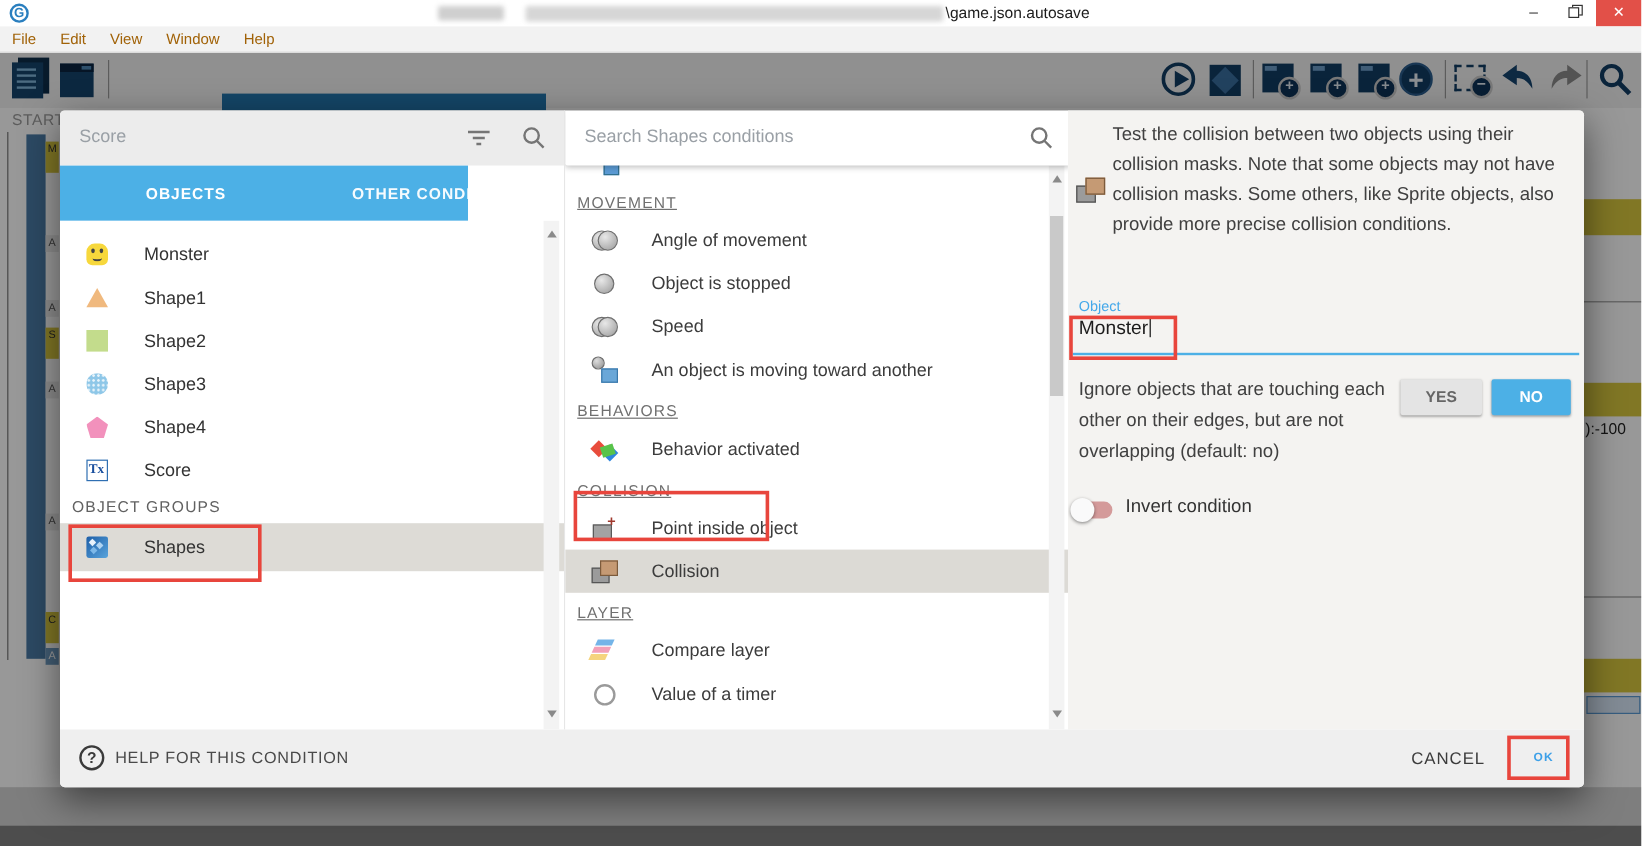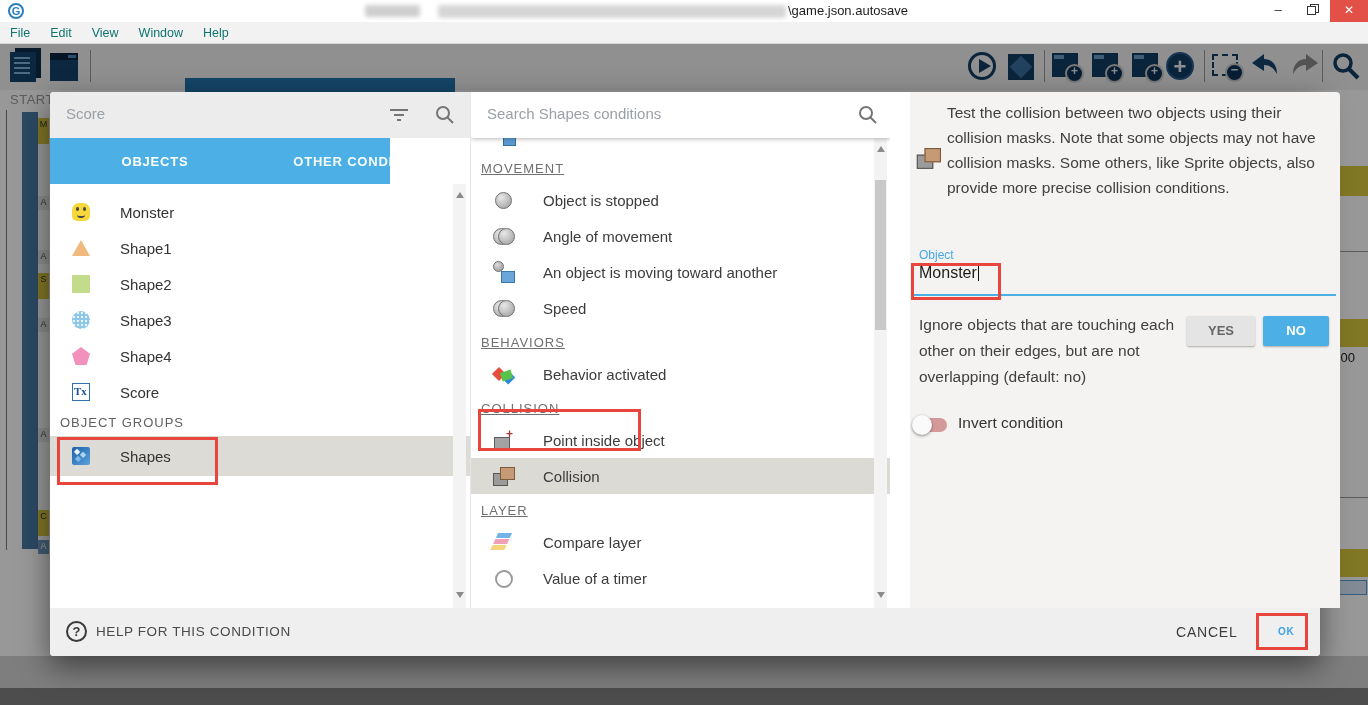--- a/index.html
+++ b/index.html
@@ -16,21 +16,21 @@
   .win-btn { position:absolute; top:0; height:22px; text-align:center; line-height:20px; font-size:13px; color:#333; }
   .btn-min { left:1262px; width:32px; }
   .btn-restore { left:1296px; width:32px; }
   .btn-restore .sq { position:absolute; left:11px; top:6px; width:9px; height:9px; border:1px solid #333; background:#fff; }
   .btn-restore .sq2 { position:absolute; left:14px; top:4px; width:9px; height:9px; border:1px solid #333; }
   .btn-restore .sq { z-index:2; }
   .btn-close { left:1330px; width:38px; background:#e25048; color:#fff; font-size:12px; }
 
   
   .menubar { position:absolute; left:0; top:22px; width:1368px; height:22px; background:#f2f2f2; border-bottom:1px solid #d8d8d8; z-index:30; display:flex; align-items:center; }
-  .menu-item { font-size:12.5px; color:#0f766e; padding:0 10px; height:22px; line-height:22px; }
+  .menu-item { font-size:12.5px; color:#a16207; padding:0 10px; height:22px; line-height:22px; }
 
   
   .content { position:absolute; left:0; top:44px; width:1368px; height:661px; background:#fdfdfd; }
   .toolbar { position:absolute; left:0; top:0; width:1368px; height:46px; background:#f0f0f0; }
   .tb-sep { position:absolute; top:6px; width:1px; height:32px; background:#9a9a9a; }
   .tb-icon { position:absolute; top:8px; }
 
   .ic-doc { left:10px; width:26px; height:30px; background:#15436b; position:absolute;
             box-shadow:5px -4px 0 #0d2c49; }
   .ic-doc::after { content:""; position:absolute; left:4px; top:5px; width:16px; height:2px; background:#7fb3d8;
@@ -76,21 +76,21 @@
   .ev-bottom2 { position:absolute; left:0; top:644px; width:1368px; height:17px; background:#808080; }
 
   .dim { position:absolute; left:0; top:0; width:1368px; height:661px; background:rgba(0,0,0,0.40); z-index:5; }
 
   
   .dialog { position:absolute; left:50px; top:48px; width:1270px; height:564px; background:#fff; border-radius:4px;
             box-shadow:0 10px 30px rgba(0,0,0,0.5); z-index:10; }
   .panel { position:absolute; top:0; height:516px; overflow:hidden; }
   .panel-left { left:0; width:420px; }
   .panel-mid { left:420px; width:420px; border-left:1px solid #e6e6e6; }
-  .panel-right { left:840px; width:430px; background:#f4f3f1; border-radius:0 4px 0 0;margin-left:20px; }
+  .panel-right { left:840px; width:430px; background:#f4f3f1; border-radius:0 4px 0 0; }
 
   
   .lp-search { position:absolute; left:0; top:0; width:420px; height:46px; background:#ececec; border-radius:4px 0 0 0; }
   .lp-placeholder { position:absolute; left:16px; top:13px; font-size:15px; color:#9aa0a6; }
   .filter-icon { position:absolute; left:338px; top:14px; }
   .search-icon-l { position:absolute; left:384px; top:12px; }
   .lp-tabs { position:absolute; left:0; top:46px; width:340px; height:46px; background:#4cb0e6; }
   .lp-tab { position:absolute; top:0; width:210px; height:46px; color:#fff; font-size:13px; font-weight:bold; letter-spacing:0.8px;
             display:flex; align-items:center; justify-content:center; }
   .lp-tab.inactive { color:rgba(255,255,255,0.95); }
@@ -362,41 +362,41 @@
                 <circle cx="9" cy="9" r="6" fill="none" stroke="#757575" stroke-width="2"></circle>
                 <line x1="13.5" y1="13.5" x2="19" y2="19" stroke="#757575" stroke-width="2"></line>
               </svg>
           </span>
         </div>
         <div class="mp-list" id="conditions-list">
           <div class="clipped-icon"></div>
         <div class="cond-section-header first">MOVEMENT</div>
             <div class="cond-row">
               <div class="cond-slot">
+                <div class="icon icon-angle-of-movement-icon"></div>
+              </div>
+              <div class="cond-label">Angle of movement</div>
+            </div>
+            <div class="cond-row">
+              <div class="cond-slot">
                 <div class="icon icon-object-stopped-icon"></div>
               </div>
               <div class="cond-label">Object is stopped</div>
             </div>
             <div class="cond-row">
               <div class="cond-slot">
-                <div class="icon icon-angle-of-movement-icon"></div>
-              </div>
-              <div class="cond-label">Angle of movement</div>
+                <div class="icon icon-speed-icon"></div>
+              </div>
+              <div class="cond-label">Speed</div>
             </div>
             <div class="cond-row">
               <div class="cond-slot">
                 <div class="icon icon-moving-toward-icon"></div>
               </div>
               <div class="cond-label">An object is moving toward another</div>
-            </div>
-            <div class="cond-row">
-              <div class="cond-slot">
-                <div class="icon icon-speed-icon"></div>
-              </div>
-              <div class="cond-label">Speed</div>
             </div>
             <div class="cond-section-header">BEHAVIORS</div>
             <div class="cond-row">
               <div class="cond-slot">
                 <div class="icon icon-behavior-activated-icon"></div>
               </div>
               <div class="cond-label">Behavior activated</div>
             </div>
             <div class="cond-section-header">COLLISION</div>
             <div class="cond-row">

